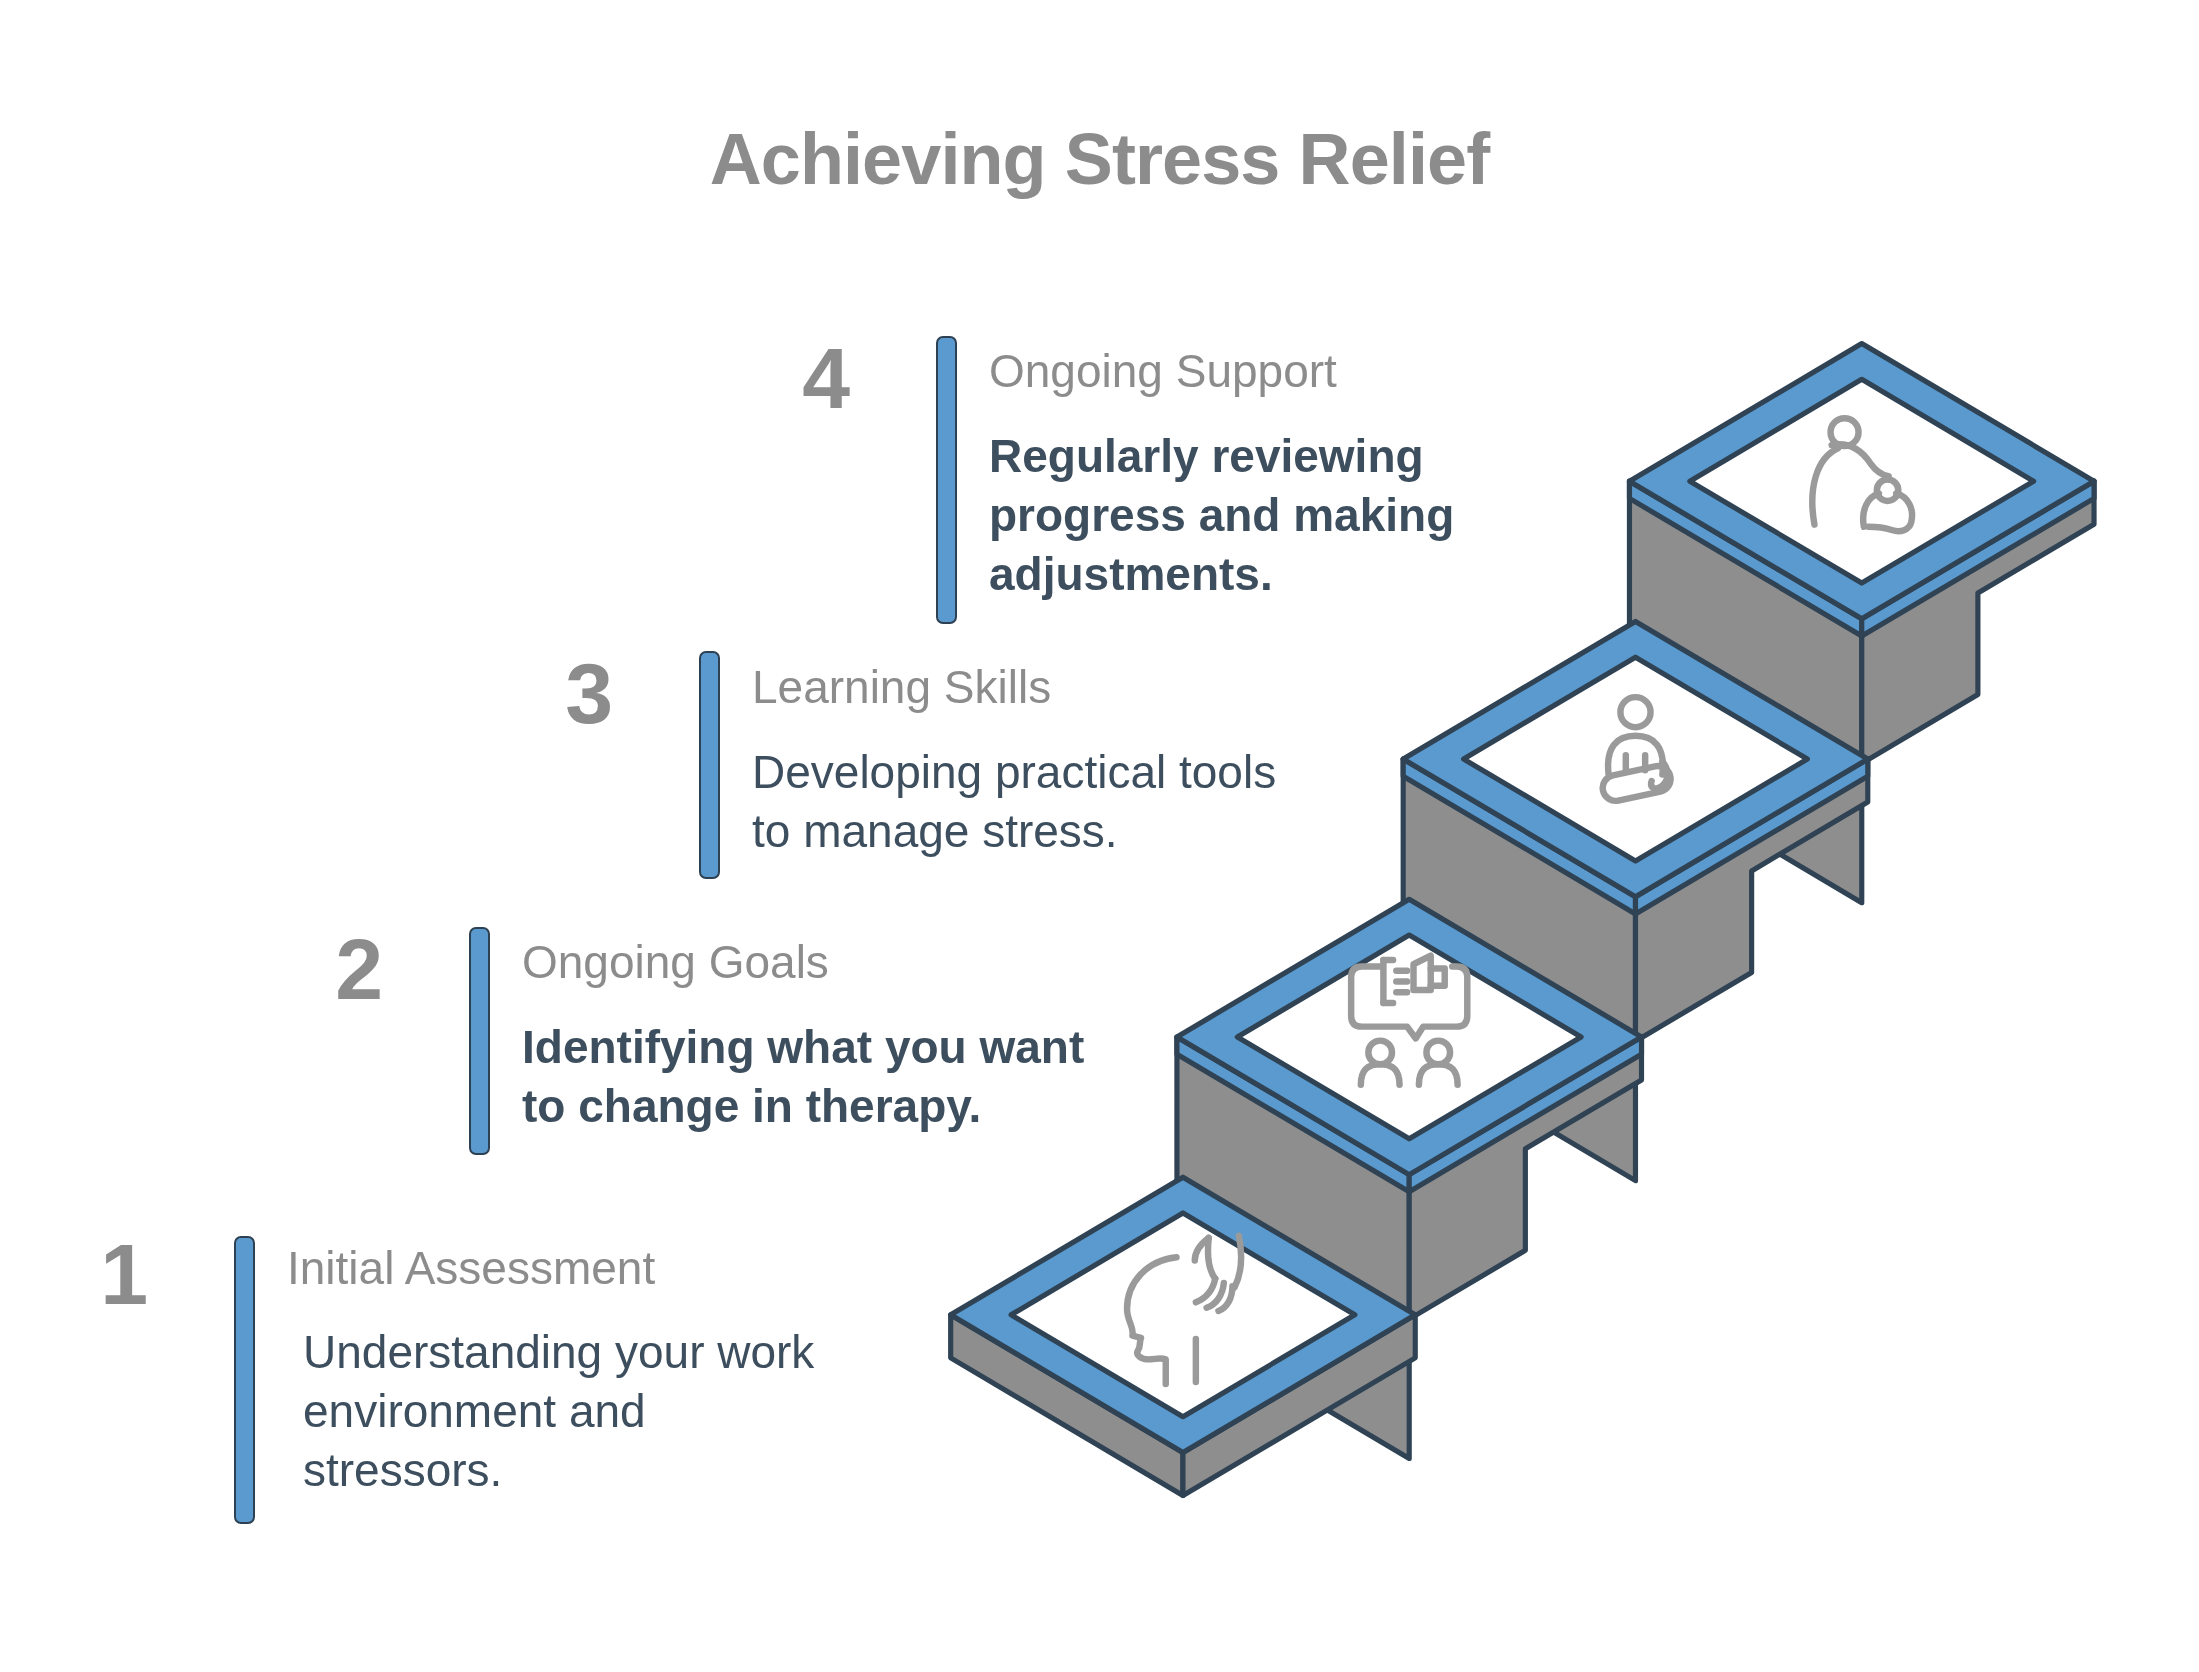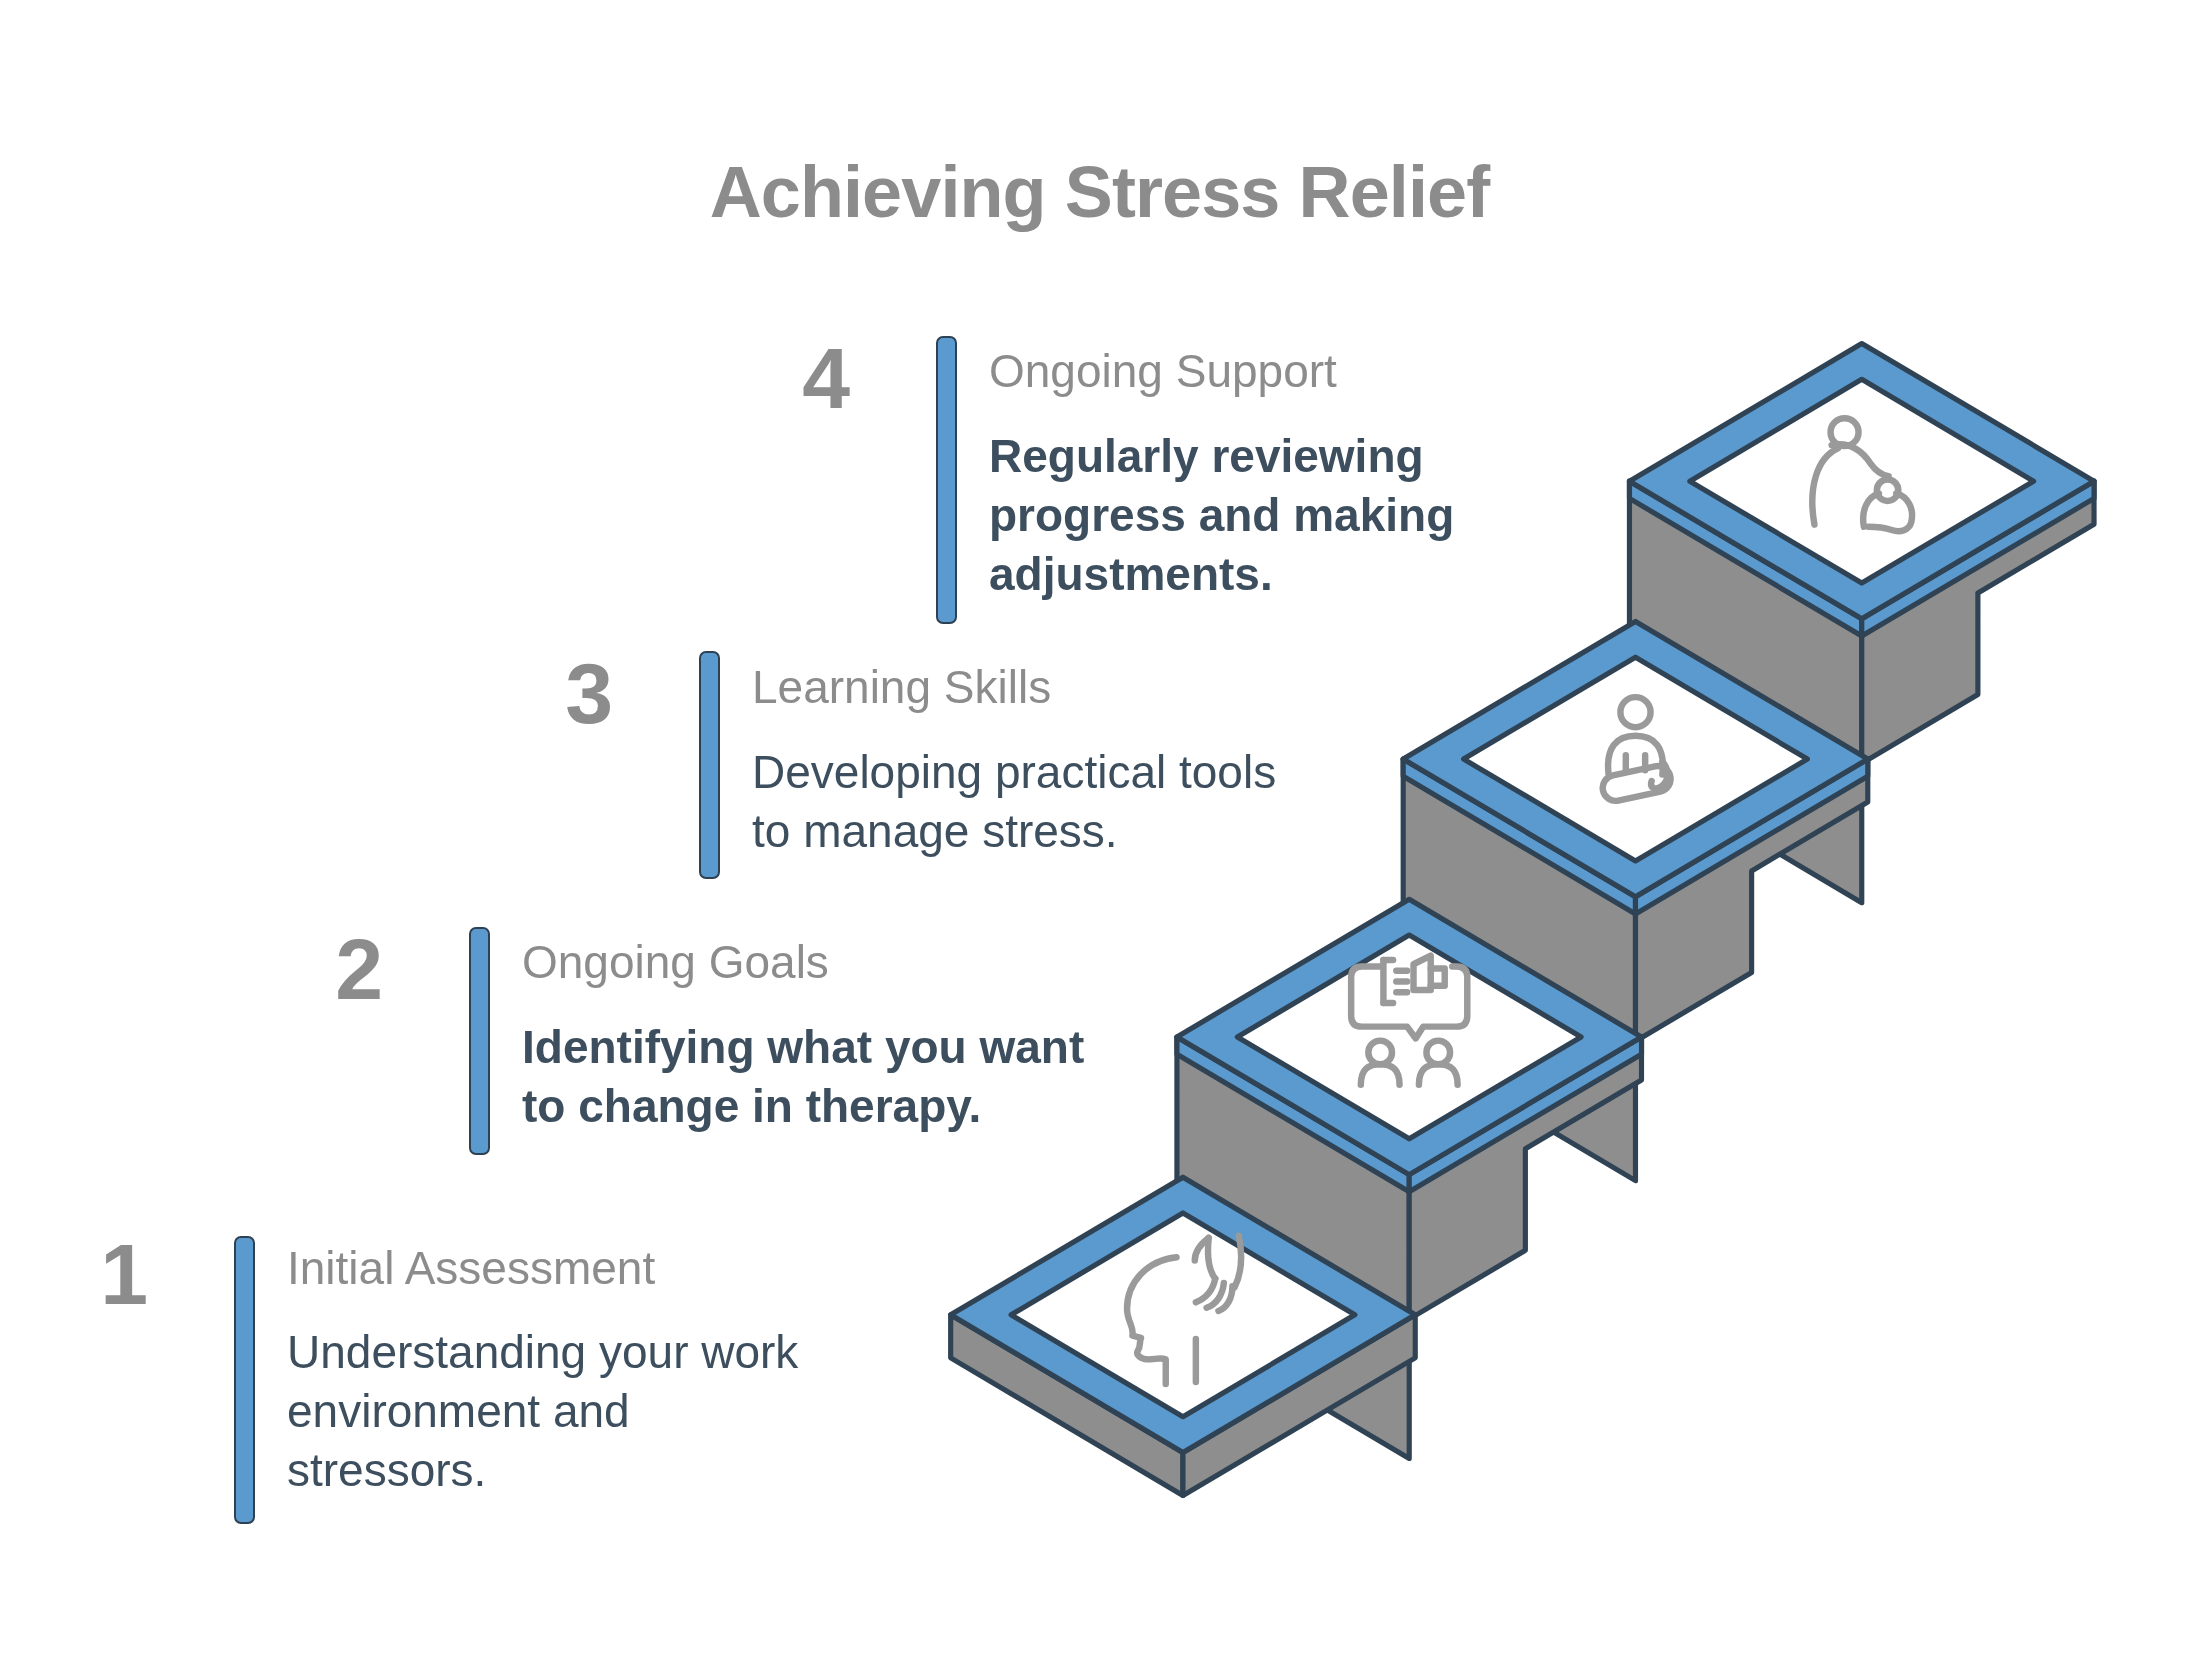--- a/index.html
+++ b/index.html
@@ -1,28 +1,28 @@
 <!DOCTYPE html>
 <html style="font-size:13.8px"><head>
 <meta charset="utf-8">
 <style>
   html,body{margin:0;padding:0;background:#ffffff;}
   #canvas{position:relative;width:2199px;height:1673px;background:#ffffff;overflow:hidden;
           font-family:"Liberation Sans", sans-serif;}
   #stairs{position:absolute;left:0;top:0;}
   .title{position:absolute;left:0;right:0;top:120px;text-align:center;
-         font-weight:bold;font-size:72px;line-height:1.1;color:#8c8c8c;letter-spacing:-0.9px;margin-top:33px;}
+         font-weight:bold;font-size:72px;line-height:1.1;color:#8c8c8c;letter-spacing:-0.9px;}
   .num{position:absolute;width:129px;text-align:right;
        font-weight:bold;font-size:86px;line-height:1;color:#8c8c8c;}
   .bar{position:absolute;width:17px;background:#5a9ace;border:2.6px solid #2e4152;border-radius:6.9px;}
   .head{position:absolute;font-weight:normal;font-size:46px;line-height:1.15;color:#8c8c8c;}
   .body-text{position:absolute;font-size:46px;line-height:59px;color:#3d4f5e;white-space:pre-line;}
   
   .s1 .num{left:19px;top:1231px;} .s1 .bar{left:234px;top:1236px;height:284px;}
-  .s1 .head{left:287px;top:1242px;} .s1 .body-text{left:287px;top:1323px;}
+  .s1 .head{left:287px;top:1242px;} .s1 .body-text{left:303px;top:1323px;}
   
   .s2 .num{left:254px;top:926px;} .s2 .bar{left:469px;top:927px;height:224px;}
   .s2 .head{left:522px;top:936px;} .s2 .body-text{left:522px;top:1018px;font-weight:bold;}
   
   .s3 .num{left:484px;top:650px;} .s3 .bar{left:699px;top:651px;height:224px;}
   .s3 .head{left:752px;top:661px;} .s3 .body-text{left:752px;top:743px;}
   
   .s4 .num{left:721px;top:335px;} .s4 .bar{left:936px;top:336px;height:284px;}
   .s4 .head{left:989px;top:345px;} .s4 .body-text{left:989px;top:427px;font-weight:bold;}
 </style>

